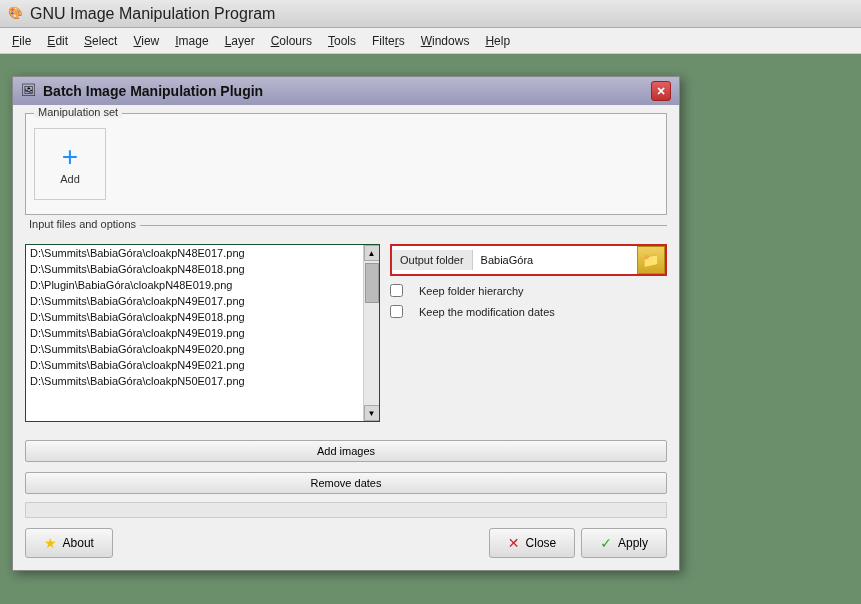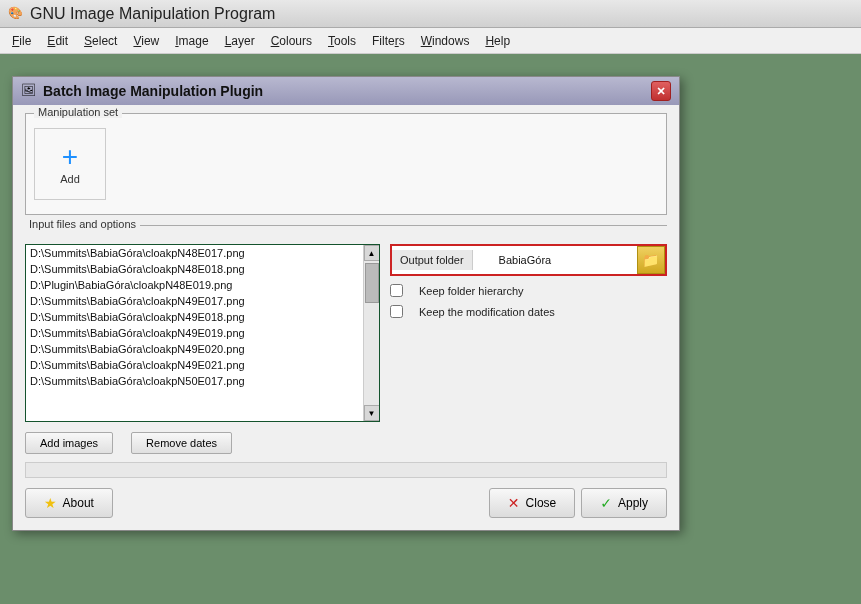--- a/index.html
+++ b/index.html
@@ -236,21 +236,21 @@
       flex: 1;
       display: flex;
       flex-direction: column;
       gap: 8px;
     }
 
     
     .output-folder-row {
       display: flex;
       align-items: center;
-      gap: 18px;
+      gap: 0;
       border: 2px solid #cc2222;
       background: white;
     }
     .output-folder-label {
       background: #e8e8e8;
       padding: 4px 8px;
       font-size: 11px;
       color: #222;
       border-right: 1px solid #ccc;
       white-space: nowrap;
@@ -284,22 +284,23 @@
     }
     .checkbox-row input[type=checkbox] {
       width: 13px;
       height: 13px;
       cursor: pointer;
     }
 
     
     .bottom-buttons {
       display: flex;
-      gap: 18px;
-      margin-top: 10px;
+      gap: 10px;
+      margin-top: 18px;
+      flex-direction: column;
     }
     .img-btn {
       padding: 4px 14px;
       font-size: 11px;
       background: linear-gradient(to bottom, #f8f8f8, #e0e0e0);
       border: 1px solid #aaa;
       border-radius: 2px;
       cursor: pointer;
     }
 

